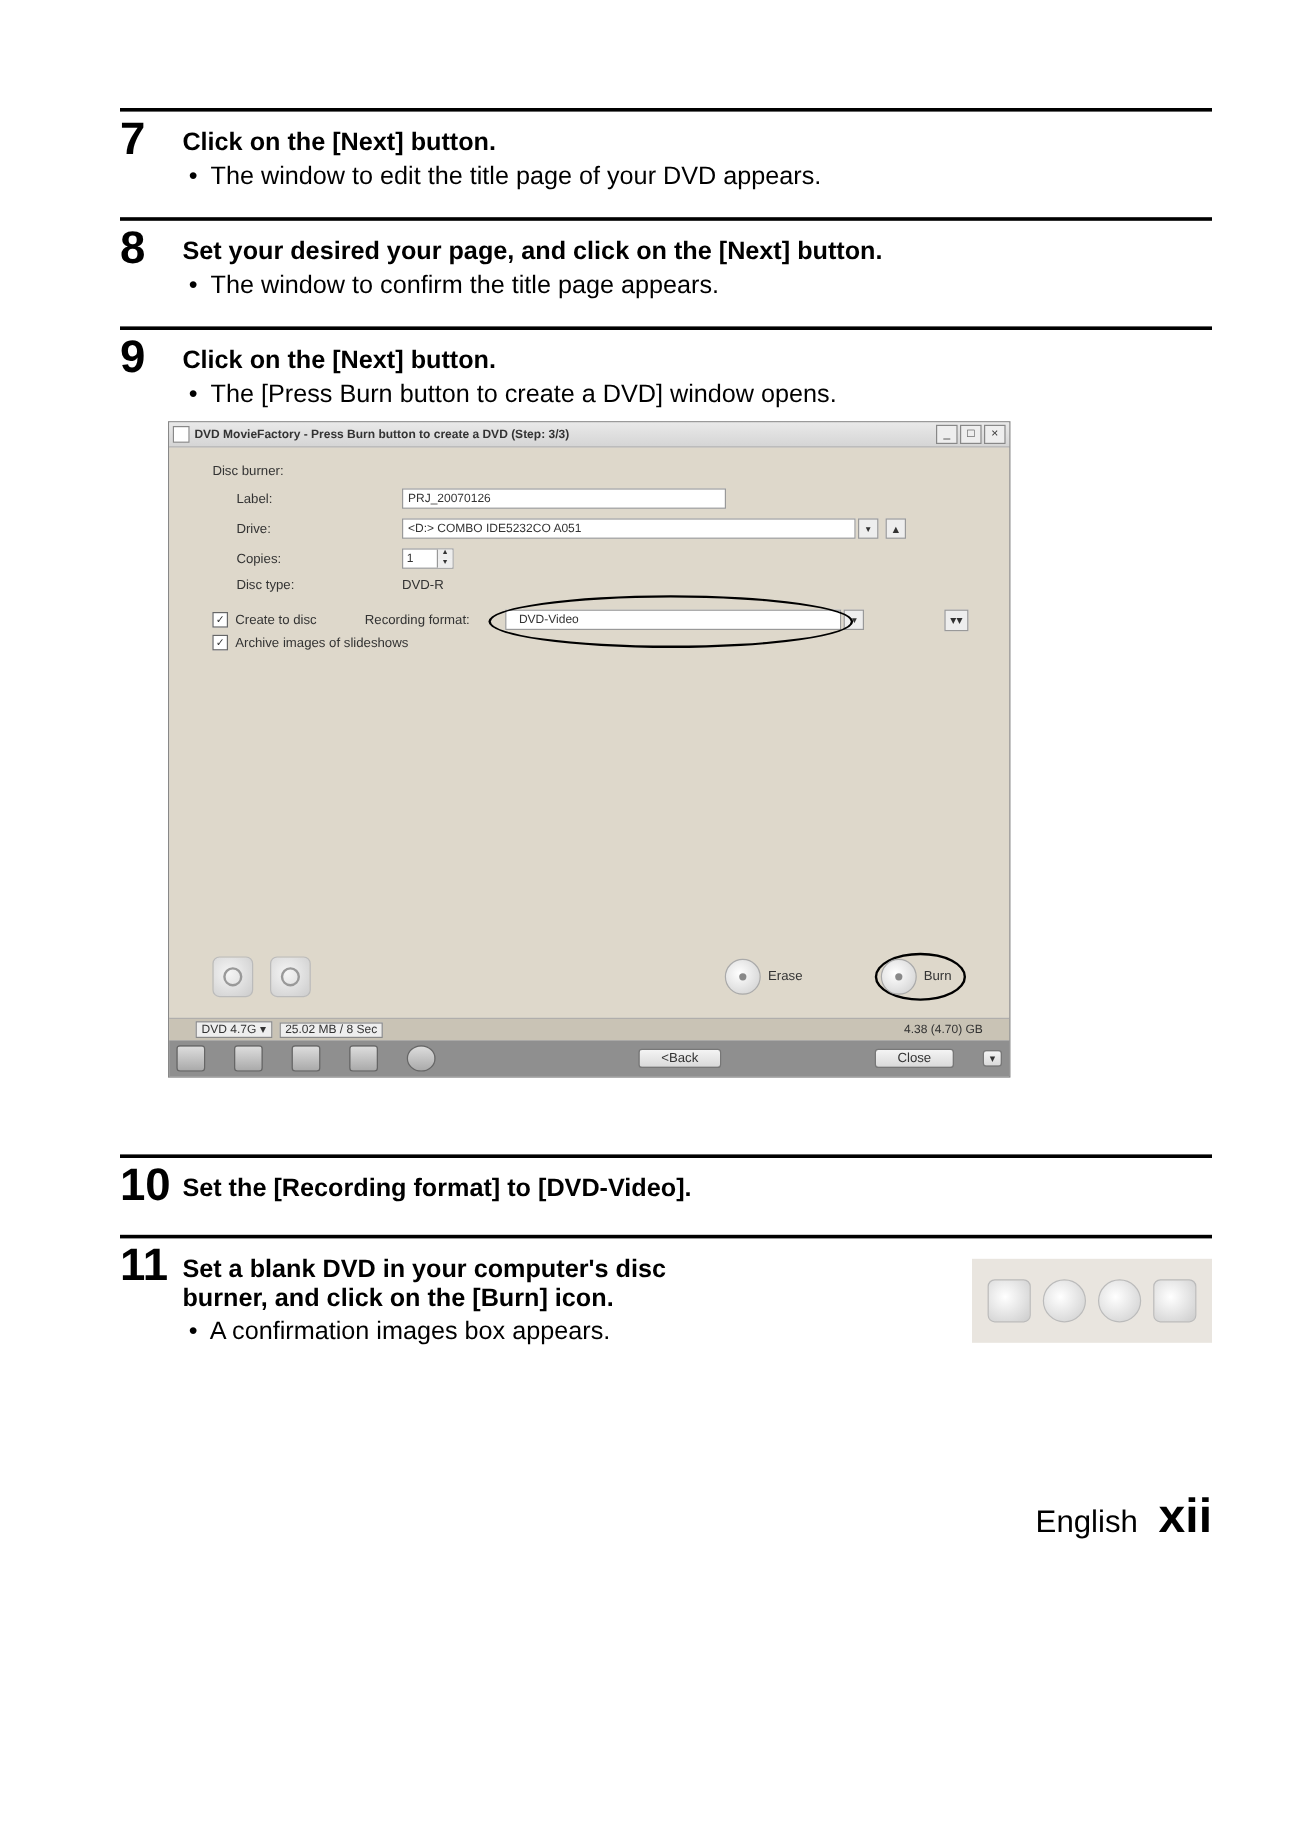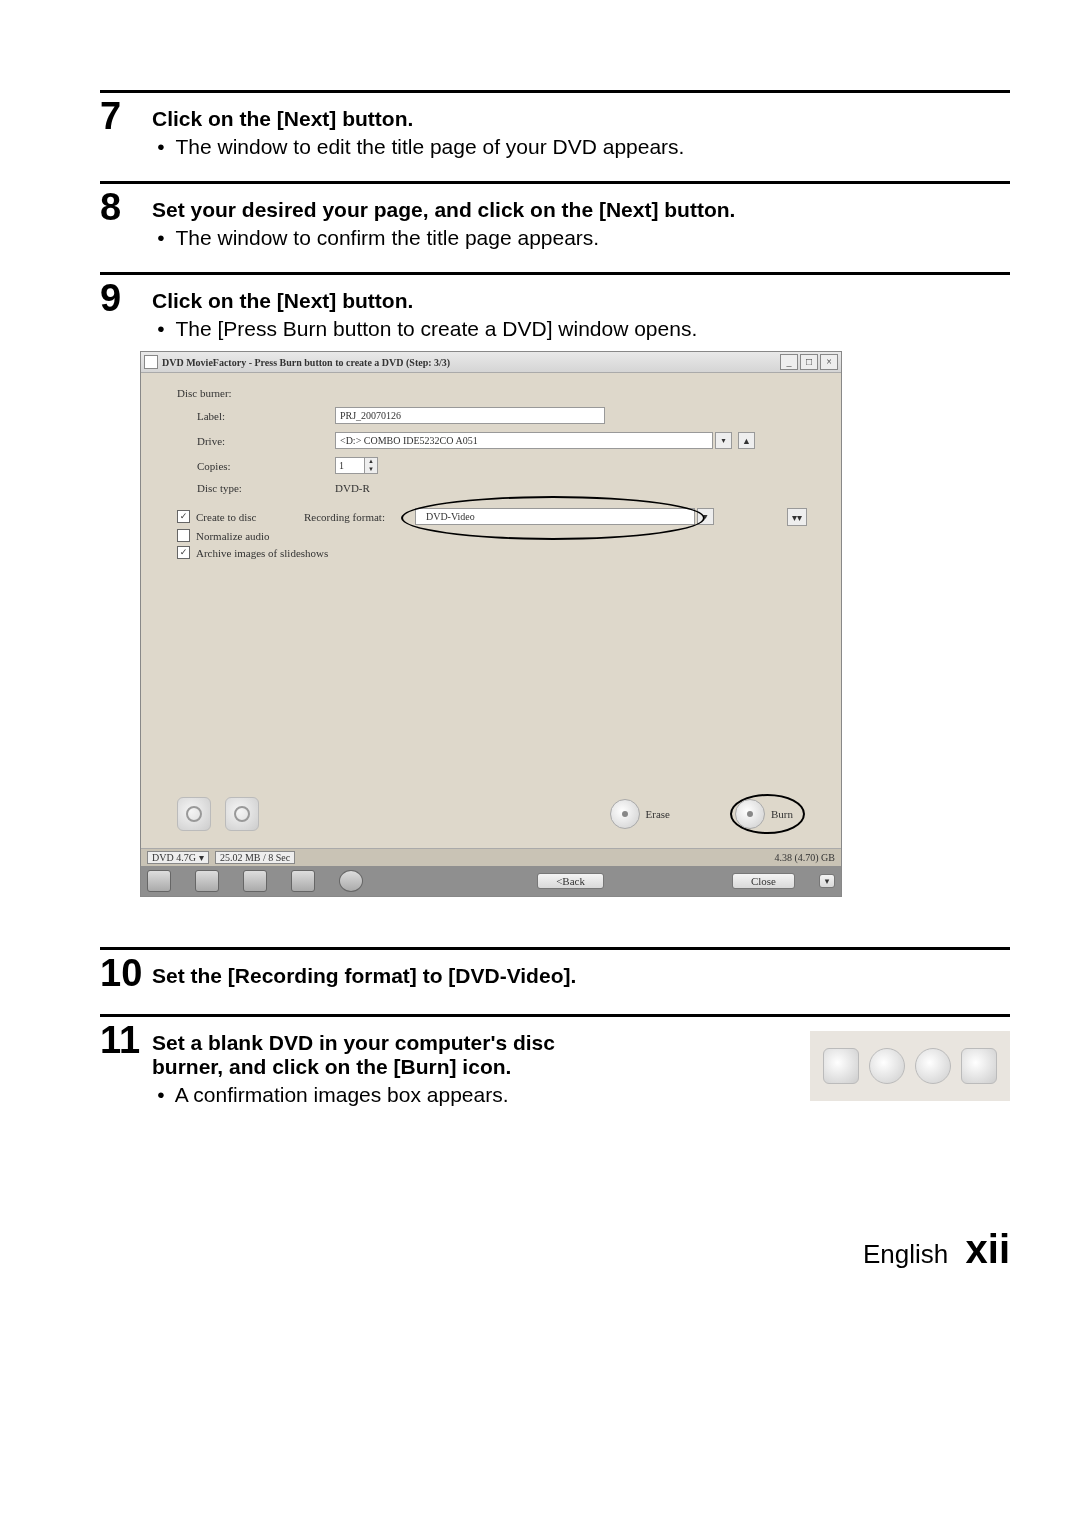--- a/index.html
+++ b/index.html
@@ -45,26 +45,26 @@
     font-size: 21px;
   }
   .bullet-dot {
     display: inline-block;
     width: 18px;
     text-align: center;
   }
 
   
   .window {
-    margin: 10px 0 10px 40px;
+    margin: 10px 0 24px 40px;
     width: 700px;
     border: 1px solid #888;
     background: #ddd;
     font-size: 11px;
-    font-family: Liberation Serif, serif;
+    font-family: Liberation Sans, sans-serif;
     color: #333;
   }
   .titlebar {
     display: flex;
     align-items: center;
     height: 20px;
     background: linear-gradient(#e9e9e9,#d5d5d5);
     border-bottom: 1px solid #aaa;
     padding: 0 3px;
   }
@@ -264,21 +264,21 @@
   .burn-circle {
     border: 2px solid #000;
     border-radius: 50%;
     padding: 3px 10px 3px 3px;
   }
   .status-bar {
     display: flex;
     align-items: center;
     background: #c9c3b5;
     border-top: 1px solid #aaa;
-    padding: 2px 6px;
+    padding: 2px 22px;
     font-size: 10px;
   }
   .status-pill {
     border: 1px solid #888;
     background: #eee;
     padding: 0 4px;
     margin-right: 6px;
     display: inline-flex;
     align-items: center;
     gap: 3px;
@@ -313,21 +313,21 @@
     border-radius: 3px;
     text-align: center;
     font-size: 9px;
     padding: 1px 0;
   }
 
   
   .step11-row {
     display: flex;
     gap: 9px;
-    align-items: flex-start;
+    align-items: center;
   }
   .step11-img {
     width: 200px;
     height: 70px;
     background: #e9e5df;
     display: flex;
     align-items: center;
     justify-content: space-around;
     padding: 0 8px;
     box-sizing: border-box;
@@ -444,24 +444,20 @@
           <div style="width:0px;"></div>
           <div style="font-size:11px;margin-right:30px;">Recording format:</div>
           <div class="rec-wrap">
             <div class="oval"></div>
             <div class="rec-input">DVD-Video</div>
             <div class="drop-btn">▾</div>
           </div>
         </div>
 
         <div class="chk-row">
-          <span class="chk"></span>
-          <span>Normalize audio</span>
-        </div>
-        <div class="chk-row">
           <span class="chk">✓</span>
           <span>Archive images of slideshows</span>
         </div>
       </div>
 
       <div class="action-row">
         <div class="tool-icon"></div>
         <div class="tool-icon"></div>
         <div class="action-spacer"></div>
         <div class="act-btn" style="margin-right:60px;">

